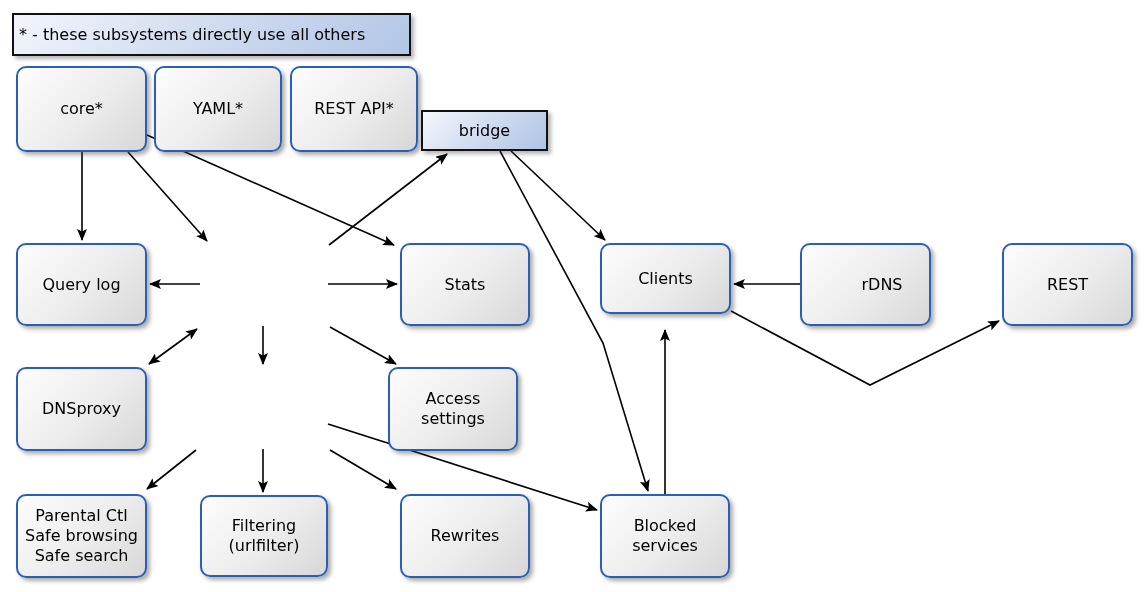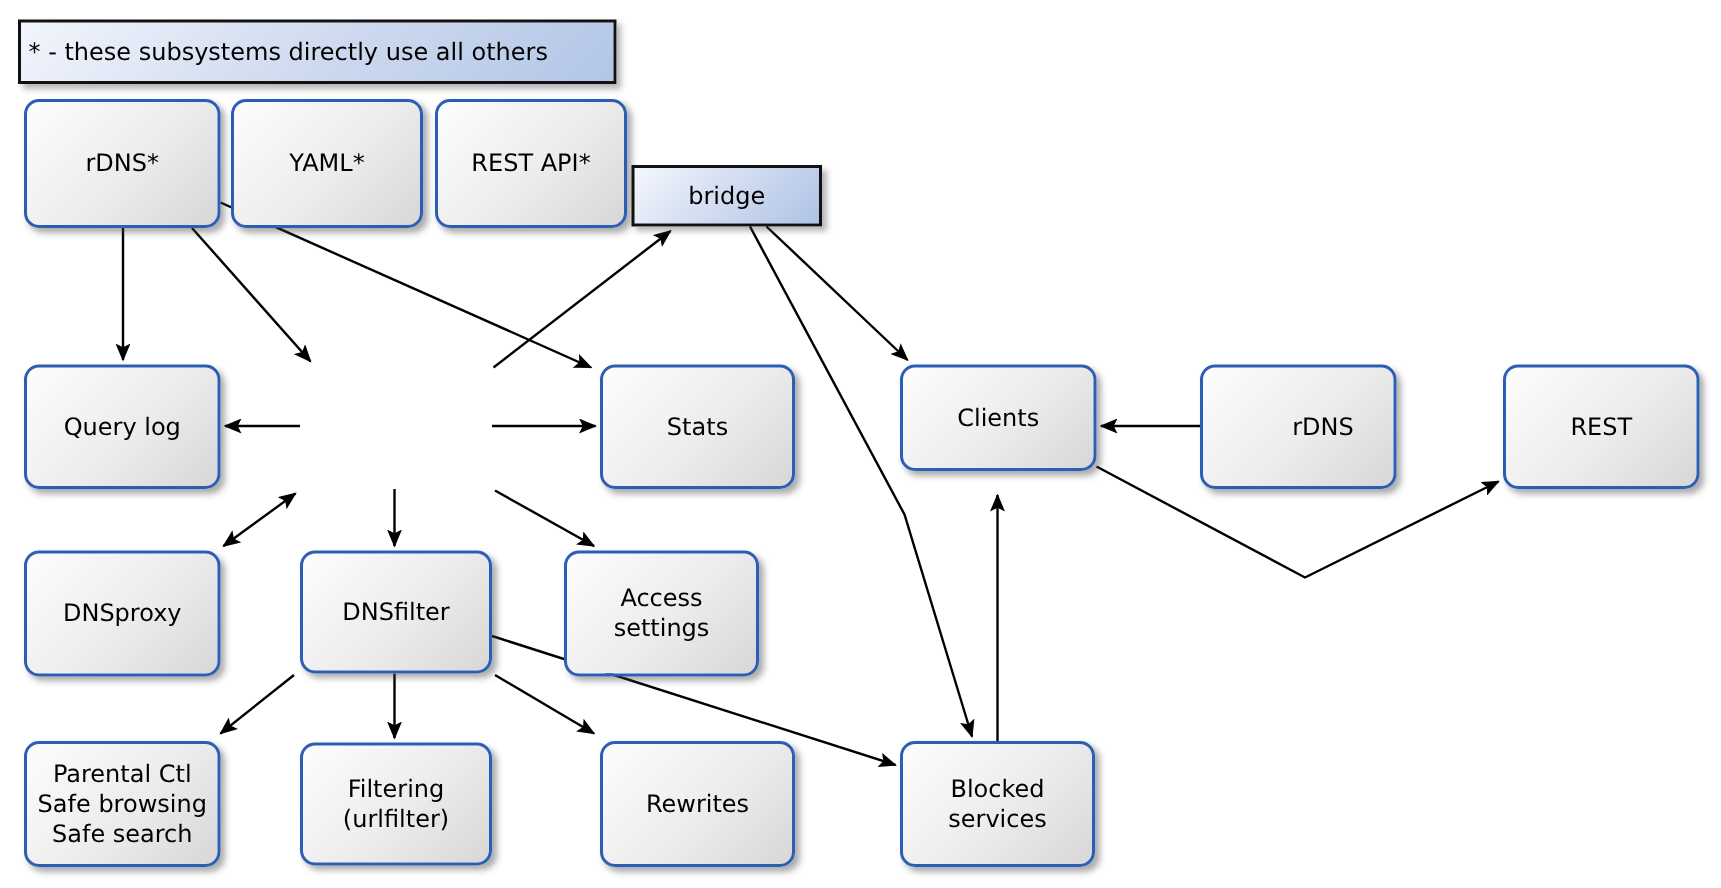--- a/index.html
+++ b/index.html
@@ -45,21 +45,21 @@
   .n-restapi   {left:290px;top:66px; width:128px;height:86px;}
   .n-bridge    {left:421px;top:110px;width:127px;height:41px;}
   .n-querylog  {left:16px; top:243px;width:131px;height:83px;}
   .n-dnsforward{left:200px;top:244px;width:128px;height:82px;}
   .n-stats     {left:400px;top:243px;width:130px;height:83px;}
   .n-clients   {left:600px;top:243px;width:131px;height:71px;}
   .n-rdns      {left:800px;top:243px;width:131px;height:83px;padding-left:33px;}
   .n-dhcp      {left:1002px;top:243px;width:131px;height:83px;}
   .n-dnsproxy  {left:16px; top:367px;width:131px;height:84px;}
   .n-dnsfilter {left:200px;top:367px;width:128px;height:82px;}
-  .n-access    {left:376px;top:367px;width:130px;height:84px;}
+  .n-access    {left:388px;top:367px;width:130px;height:84px;}
   .n-parental  {left:16px; top:494px;width:131px;height:84px;}
   .n-filtering {left:200px;top:495px;width:128px;height:82px;}
   .n-rewrites  {left:400px;top:494px;width:130px;height:84px;}
   .n-blocked   {left:600px;top:494px;width:130px;height:84px;}
   .edge{stroke:#000;stroke-width:1.6;fill:none;}
 </style>
 </head>
 <body>
 
 <div id="stage">
@@ -88,21 +88,21 @@
     <line class="edge" x1="665" y1="494" x2="665" y2="330" marker-end="url(#arr)"></line>
     <line class="edge" x1="800" y1="284" x2="734" y2="284" marker-end="url(#arr)"></line>
     <polyline class="edge" points="731,311 870,385 999,321" marker-end="url(#arr)"></polyline>
   </svg>
 
   <div class="legend n-legend">
     <span>* - these subsystems directly use all others</span>
   </div>
 
   <div class="node n-core">
-    <span>rDNS*</span>
+    <span>core*</span>
   </div>
   <div class="node n-yaml">
     <span>YAML*</span>
   </div>
   <div class="node n-restapi">
     <span>REST API*</span>
   </div>
   <div class="node blue n-bridge">
     <span>bridge</span>
   </div>
@@ -117,23 +117,20 @@
   </div>
   <div class="node n-rdns">
     <span>rDNS</span>
   </div>
   <div class="node n-dhcp">
     <span>REST</span>
   </div>
   <div class="node n-dnsproxy">
     <span>DNSproxy</span>
   </div>
-  <div class="node n-dnsfilter">
-    <span>DNSfilter</span>
-  </div>
   <div class="node n-access">
     <span>Access
 settings</span>
   </div>
   <div class="node n-parental">
     <span>Parental Ctl
 Safe browsing
 Safe search</span>
   </div>
   <div class="node n-filtering">

